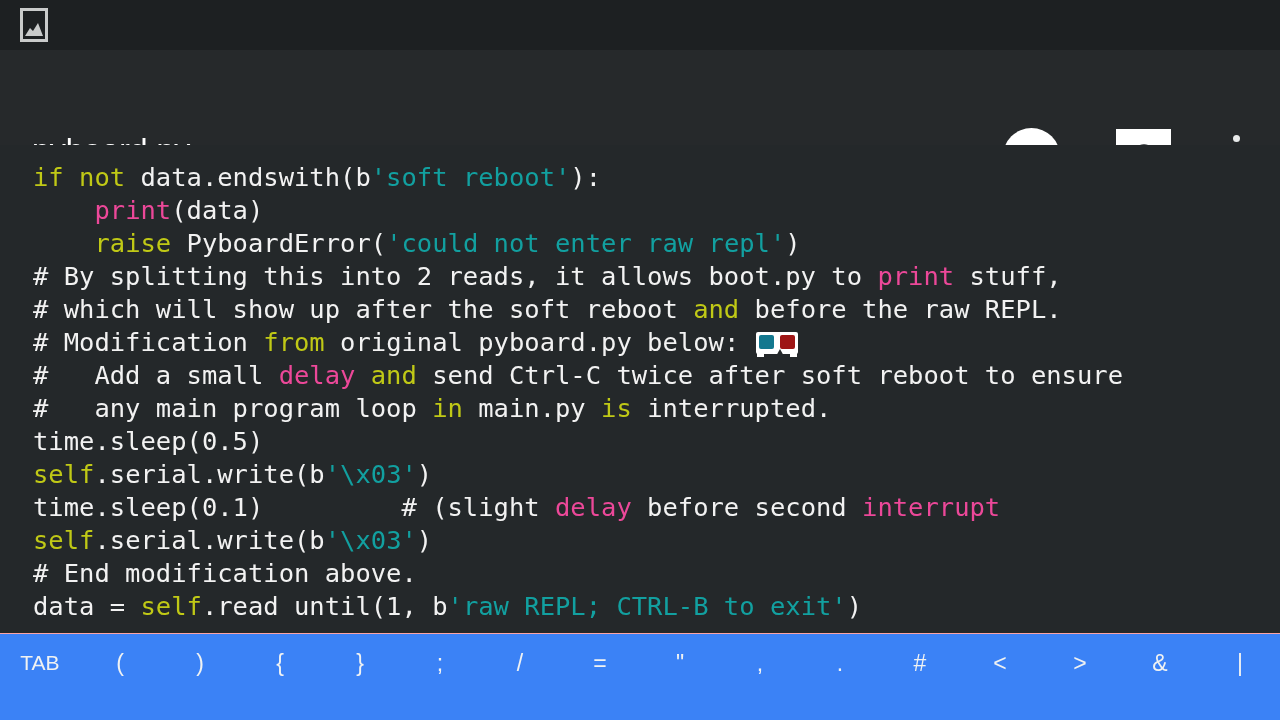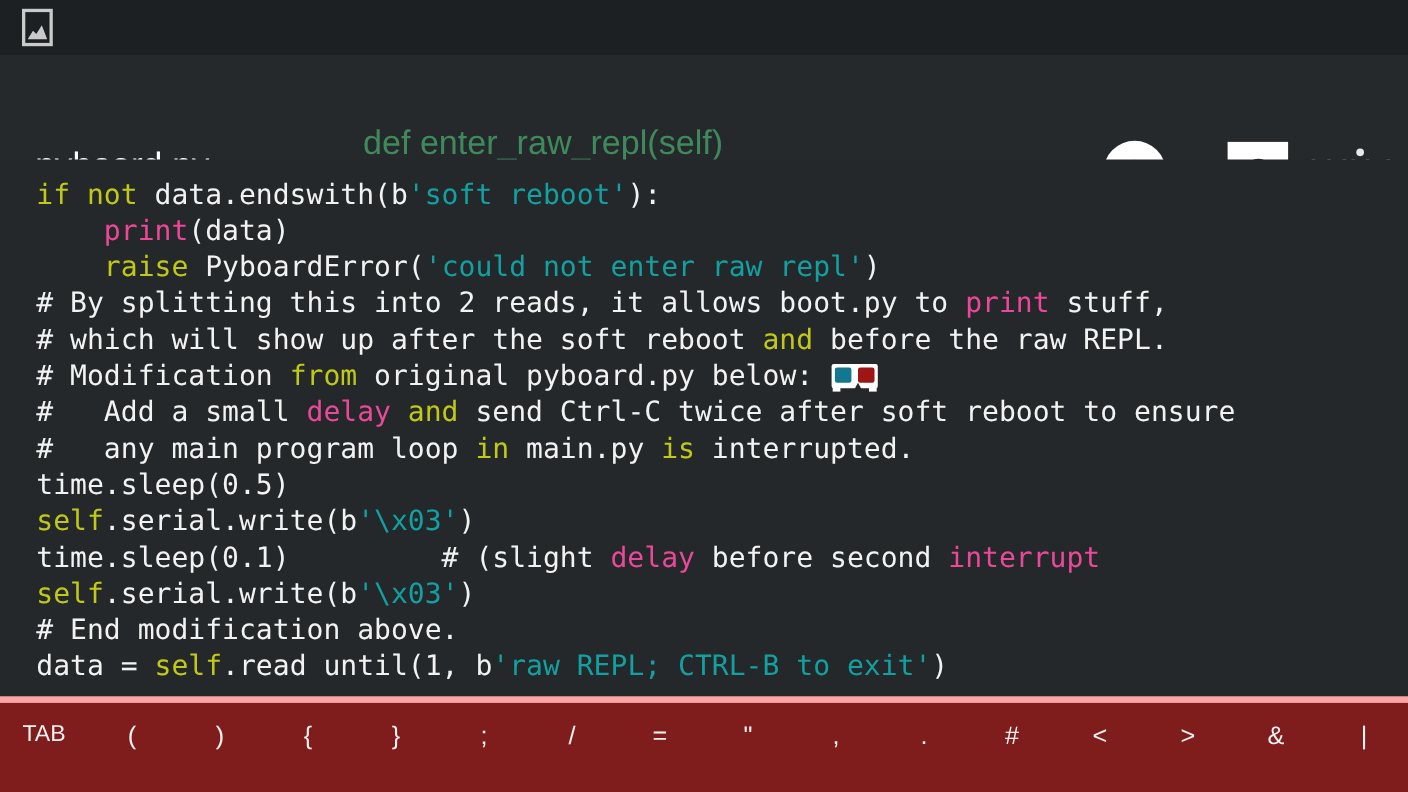--- a/index.html
+++ b/index.html
@@ -213,22 +213,22 @@
     background: #ffffff;
   }
   .emoji-3d .temple.l { left: 1px; }
   .emoji-3d .temple.r { right: 1px; }
 
   
   #symbolbar {
     position: absolute;
     left: 0; top: 633px;
     width: 1280px; height: 87px;
-    background: #7f1d1d;
-    border-top: 6px solid #fca5a5;
+    background: #3b82f6;
+    border-top: 1px solid #fca5a5;
     box-sizing: border-box;
     display: flex;
     align-items: flex-start;
     padding-top: 16px;
   }
   #symbolbar .sym {
     flex: 1 1 0;
     text-align: center;
     color: #f0f2f2;
     font-size: 23px;
@@ -278,21 +278,20 @@
       </div>
 
       <span class="clock">21:03</span>
     </div>
   </div>
 
   <div id="titlebar">
 
     <div id="file-title">pyboard.py</div>
 
-    <div id="func-context">def enter_raw_repl(self)</div>
 
     <div class="action-btn" id="run-button">
       <svg width="33" height="26" viewBox="0 0 33 26" aria-hidden="true">
         <rect x="0" y="9" width="20" height="8" fill="#20242a"></rect>
         <polygon points="16,1 33,13 16,25" fill="#20242a"></polygon>
       </svg>
     </div>
 
     <div class="action-btn" id="search-button">
       <svg width="42" height="28" viewBox="0 0 42 28" aria-hidden="true">

